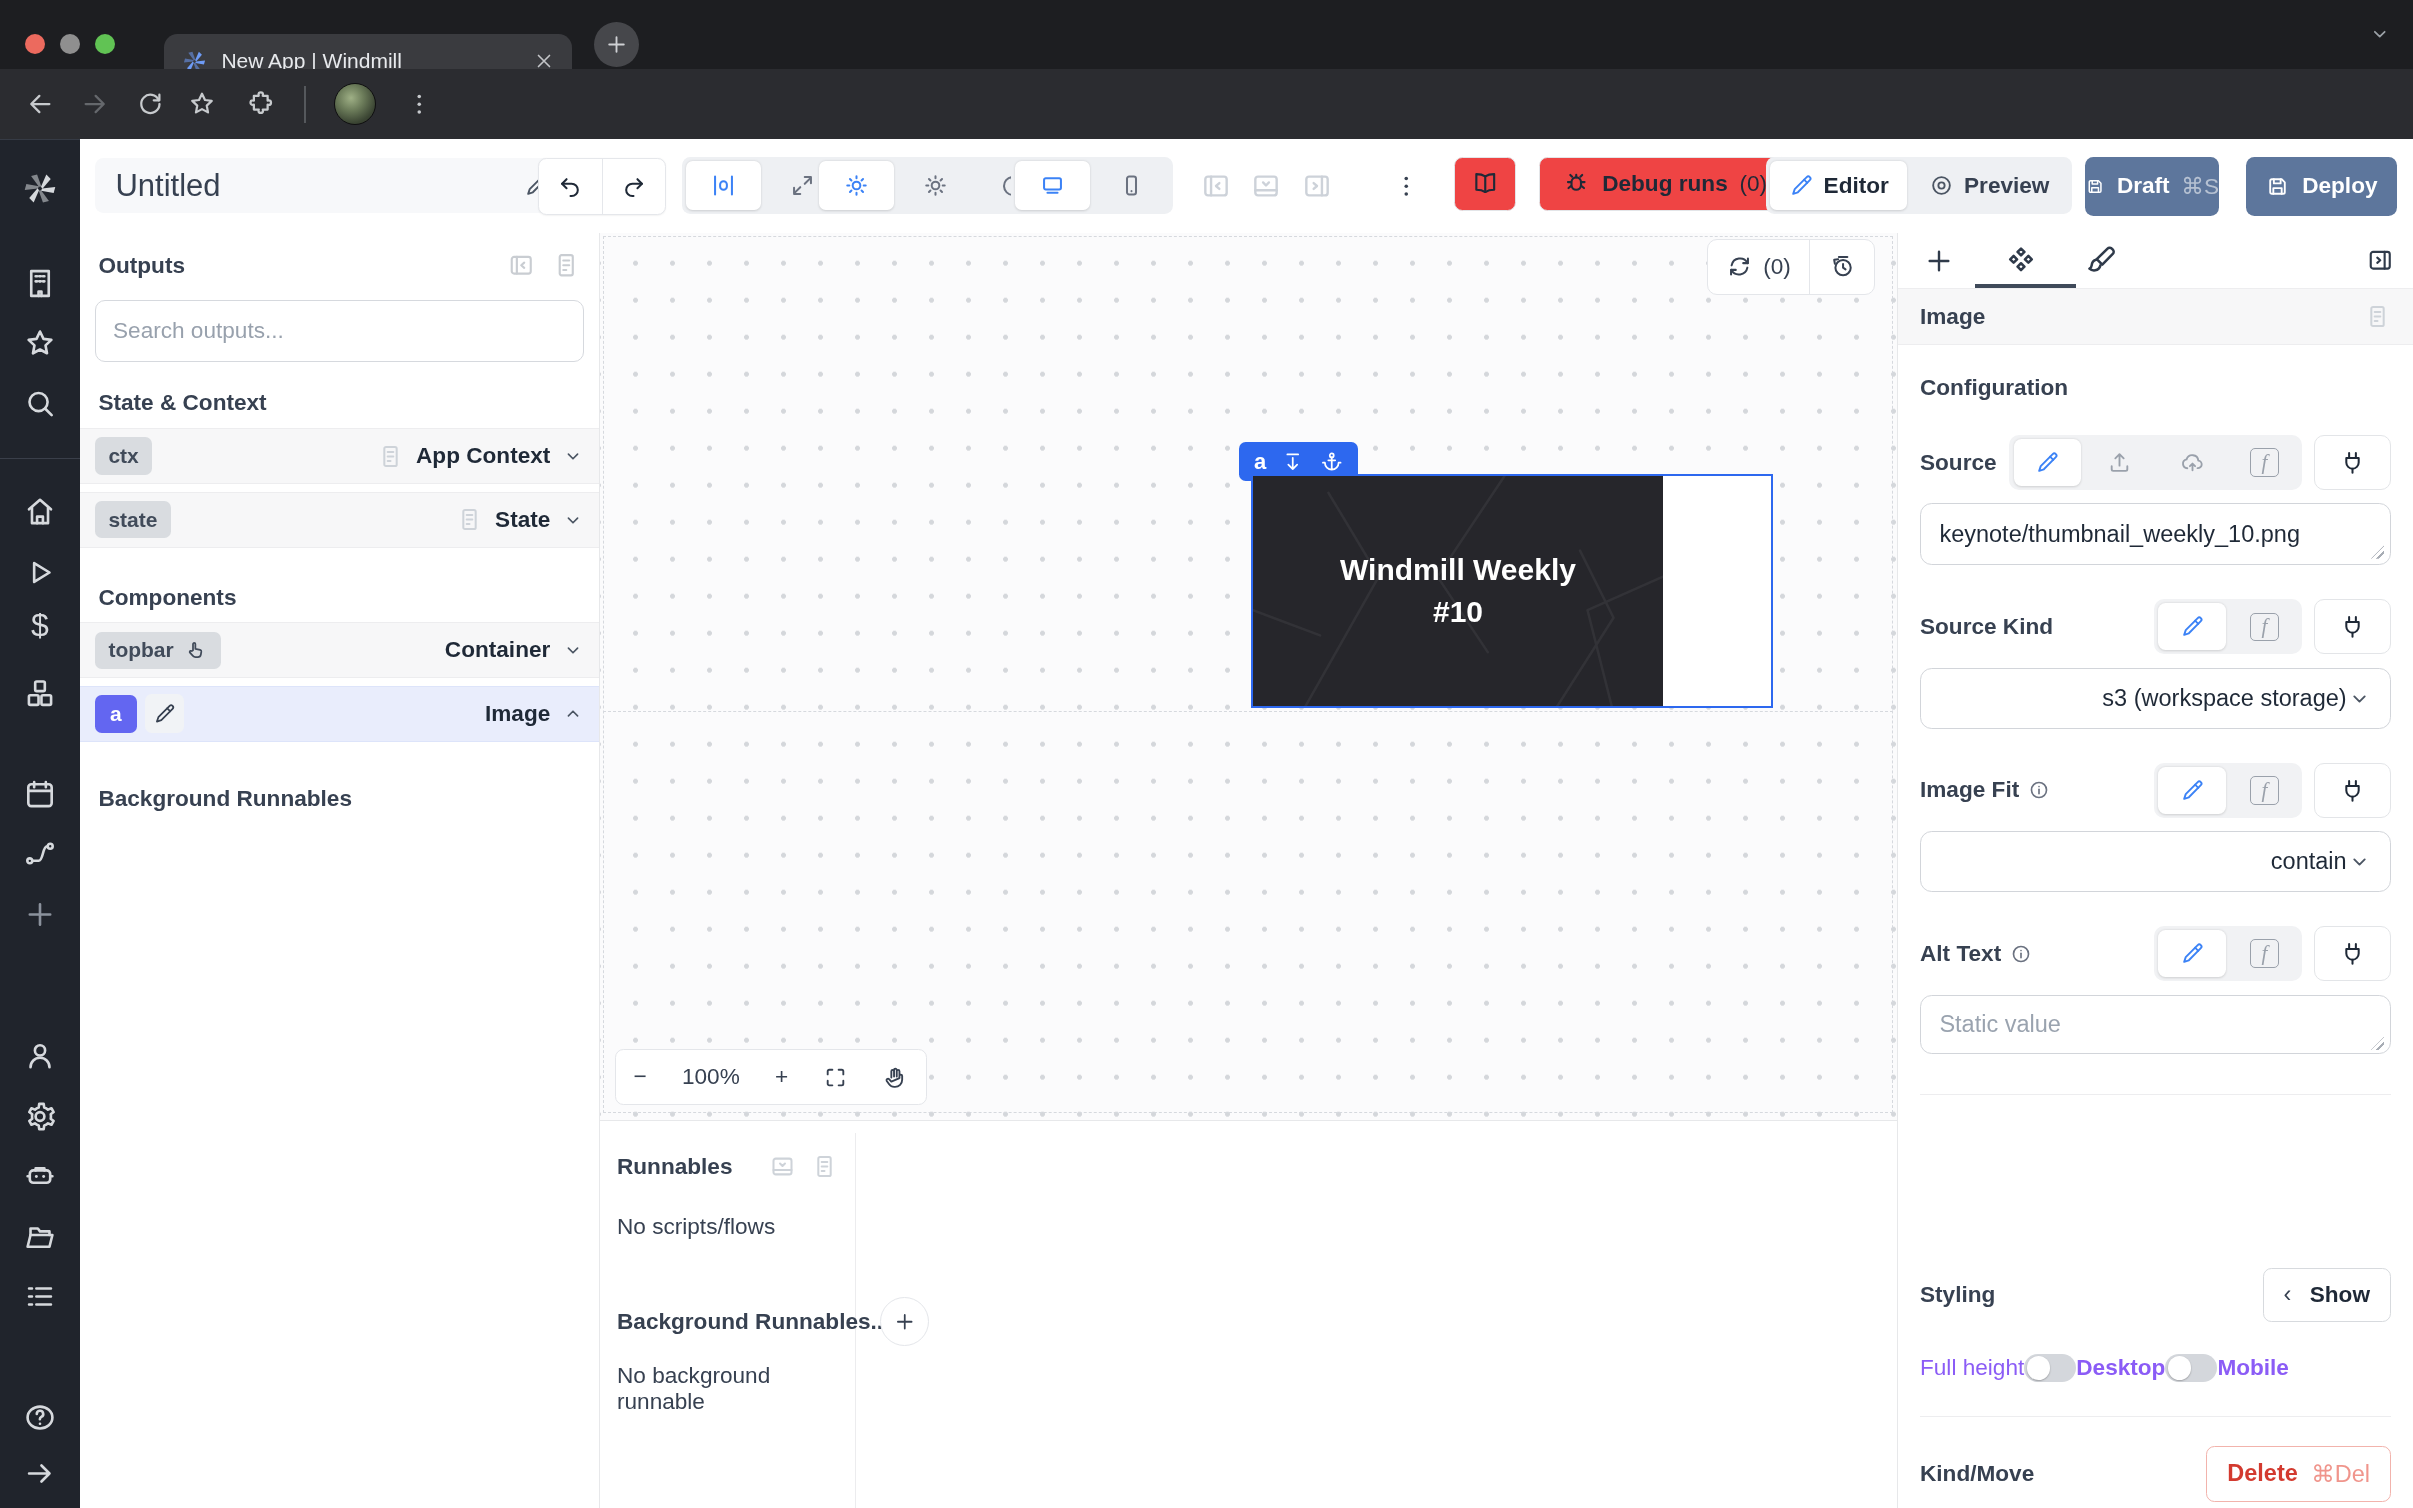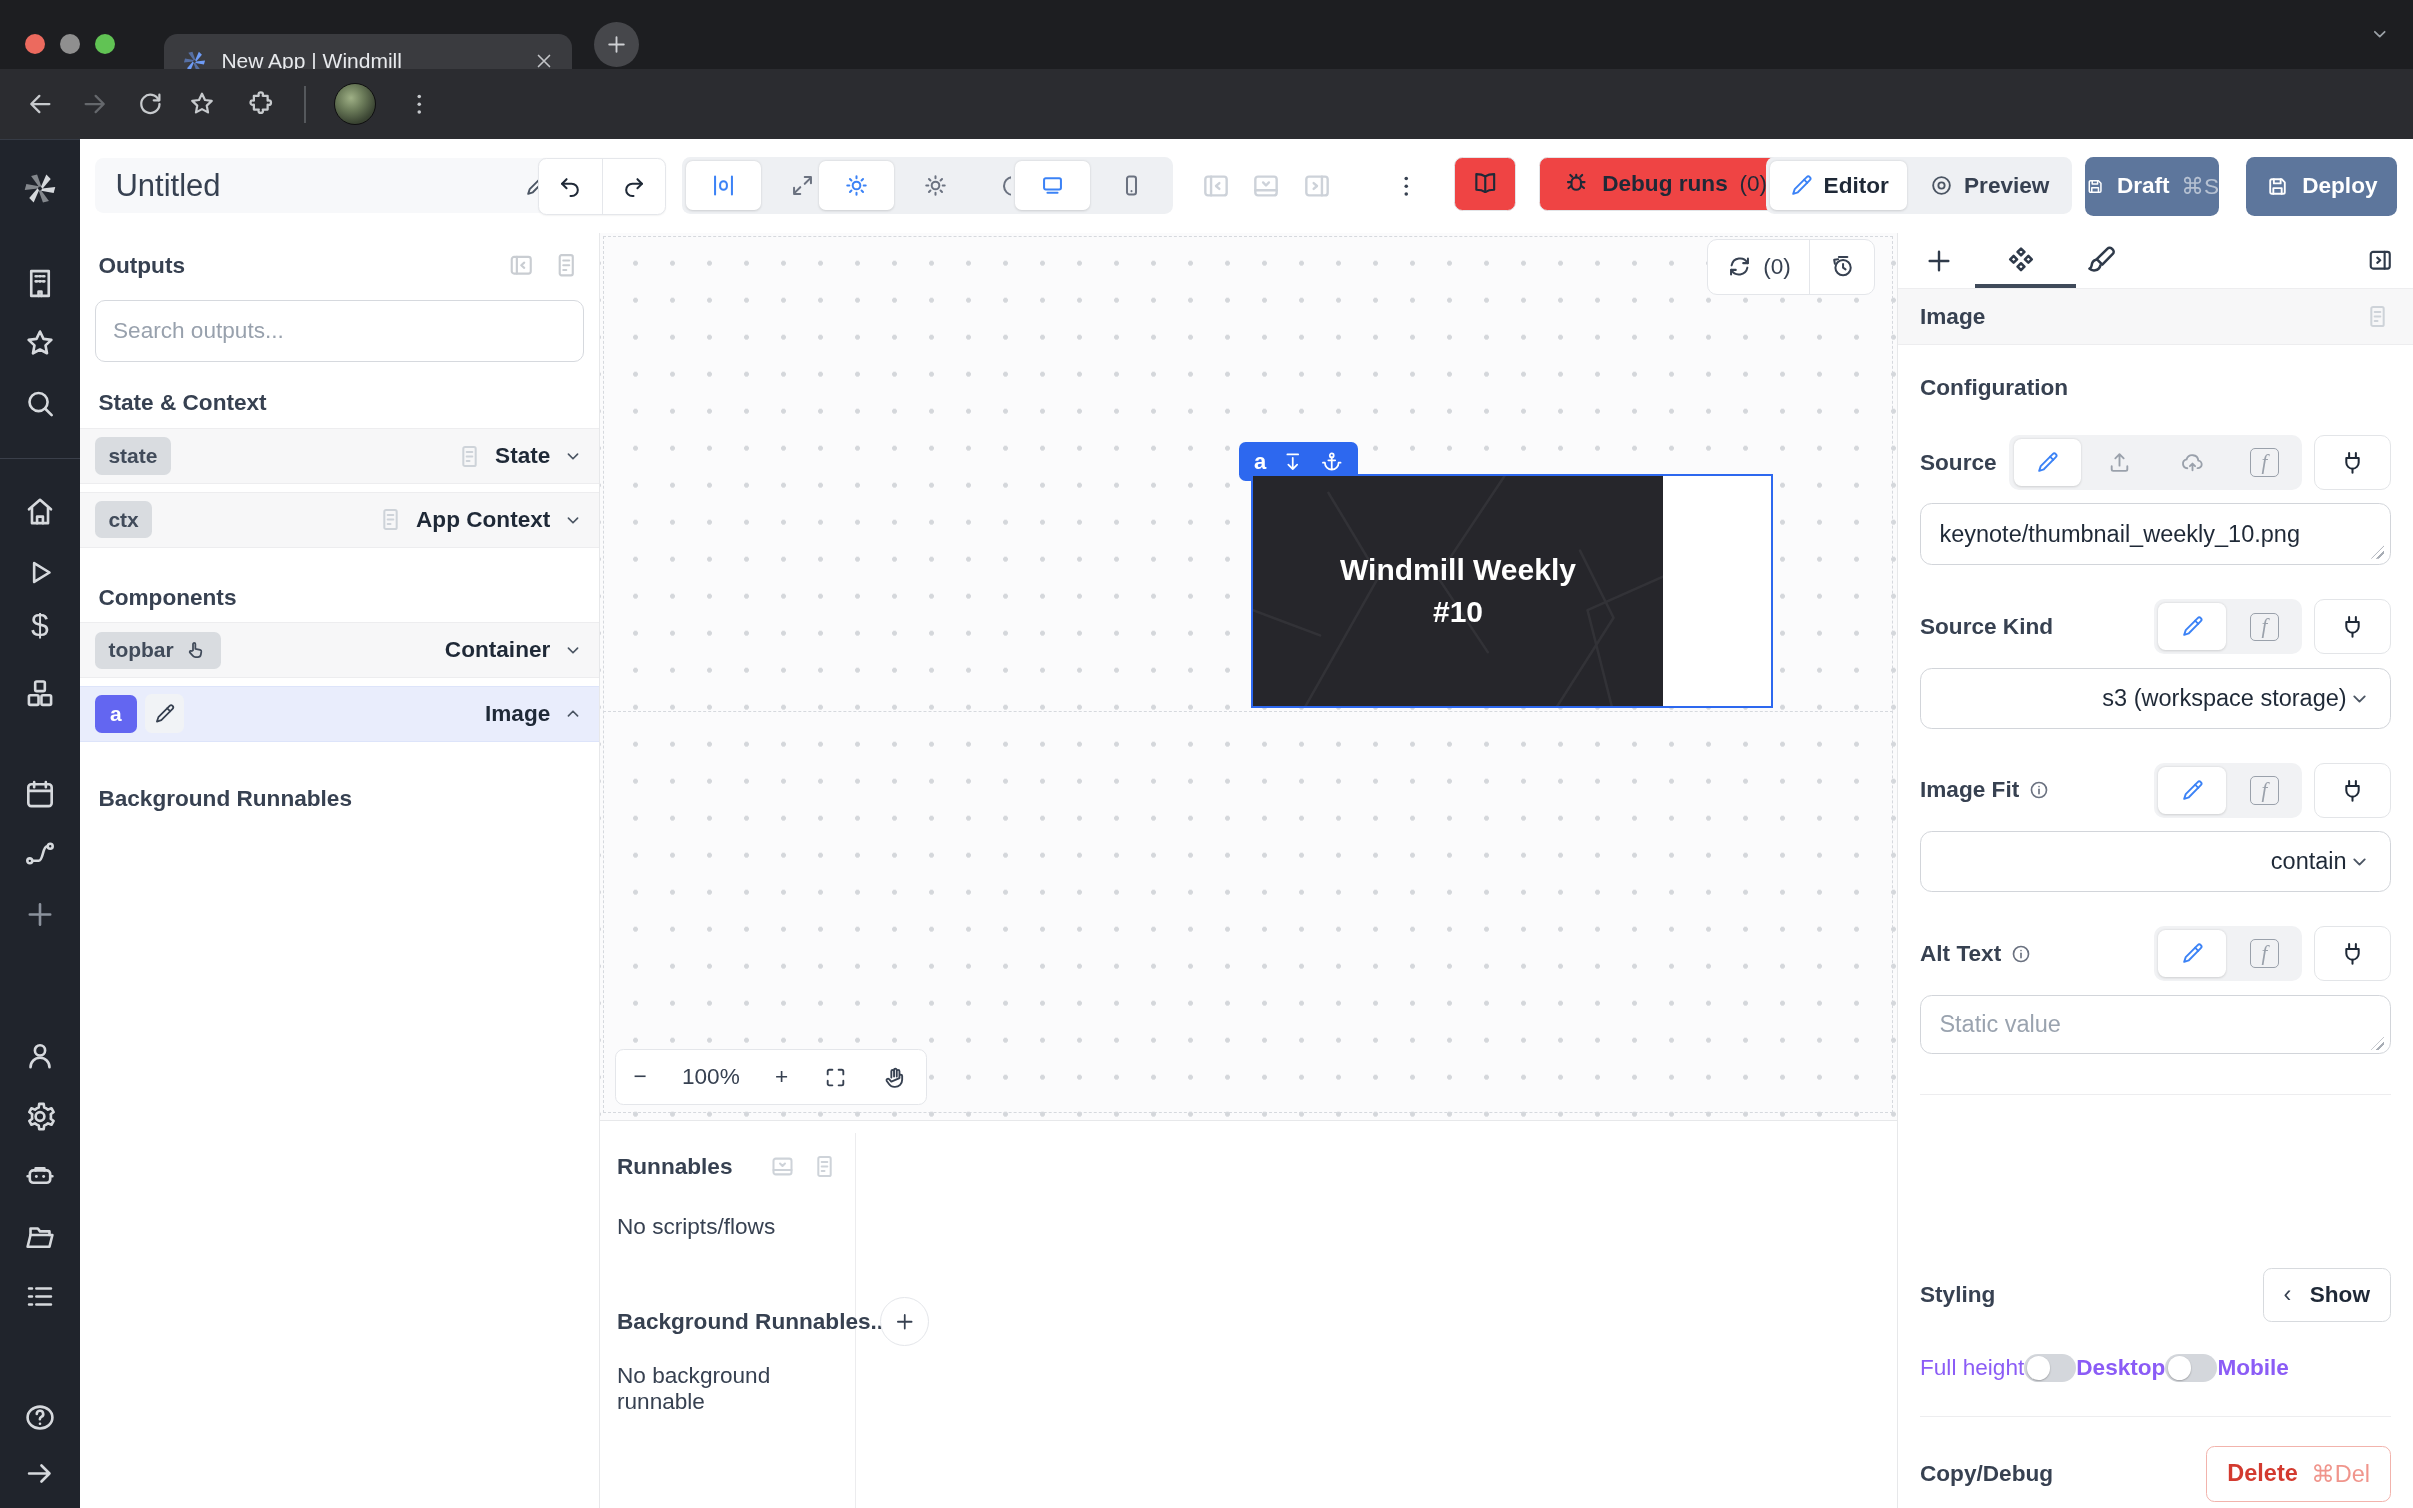--- a/index.html
+++ b/index.html
@@ -630,38 +630,38 @@
       <svg class="ic" width="28.5" height="28.5" viewBox="0 0 34 34">
           <use href="#i-doc"></use>
         </svg>
     </span>
   </div>
   <div class="search-wrap">
     <input placeholder="Search outputs..." style="">
   </div>
   <div class="h-sec sec-label">State &amp; Context</div>
   <div class="lrow">
+    <span class="badge">ctx</span>
+    <span class="right">
+      <svg class="ic doc" width="27" height="27" viewBox="0 0 32 32">
+          <use href="#i-doc"></use>
+        </svg>
+      <span class="type">App Context</span>
+      <svg class="ic chev" width="22" height="22" viewBox="0 0 26 26">
+          <use href="#i-chevsm"></use>
+        </svg>
+    </span>
+  </div>
+  <div class="lrow">
     <span class="badge">state</span>
     <span class="right">
       <svg class="ic doc" width="27" height="27" viewBox="0 0 32 32">
           <use href="#i-doc"></use>
         </svg>
       <span class="type">State</span>
-      <svg class="ic chev" width="22" height="22" viewBox="0 0 26 26">
-          <use href="#i-chevsm"></use>
-        </svg>
-    </span>
-  </div>
-  <div class="lrow">
-    <span class="badge">ctx</span>
-    <span class="right">
-      <svg class="ic doc" width="27" height="27" viewBox="0 0 32 32">
-          <use href="#i-doc"></use>
-        </svg>
-      <span class="type">App Context</span>
       <svg class="ic chev" width="22" height="22" viewBox="0 0 26 26">
           <use href="#i-chevsm"></use>
         </svg>
     </span>
   </div>
   <div class="h-sec sec-label" style="margin-top:37px">Components</div>
   <div class="lrow">
     <span class="badge">
       <span>topbar</span>
       <svg class="ic" width="23.5" height="23.5" viewBox="0 0 28 28">
@@ -949,21 +949,21 @@
       <span>Full height</span>
       <span class="toggle"></span>
       <span class="b">Desktop</span>
       <span class="toggle"></span>
       <span class="b">Mobile</span>
     </div>
 
     <div class="divider" style="margin-top:34px"></div>
 
     <div class="cm-head">
-      <span class="h-sec">Copy/Debug</span>
+      <span class="h-sec">Kind/Move</span>
       <span class="delete-btn">
         <span class="d1">Delete</span>
         <span class="d2">⌘Del</span>
       </span>
     </div>
 
   </div>
 </div>
 
 

